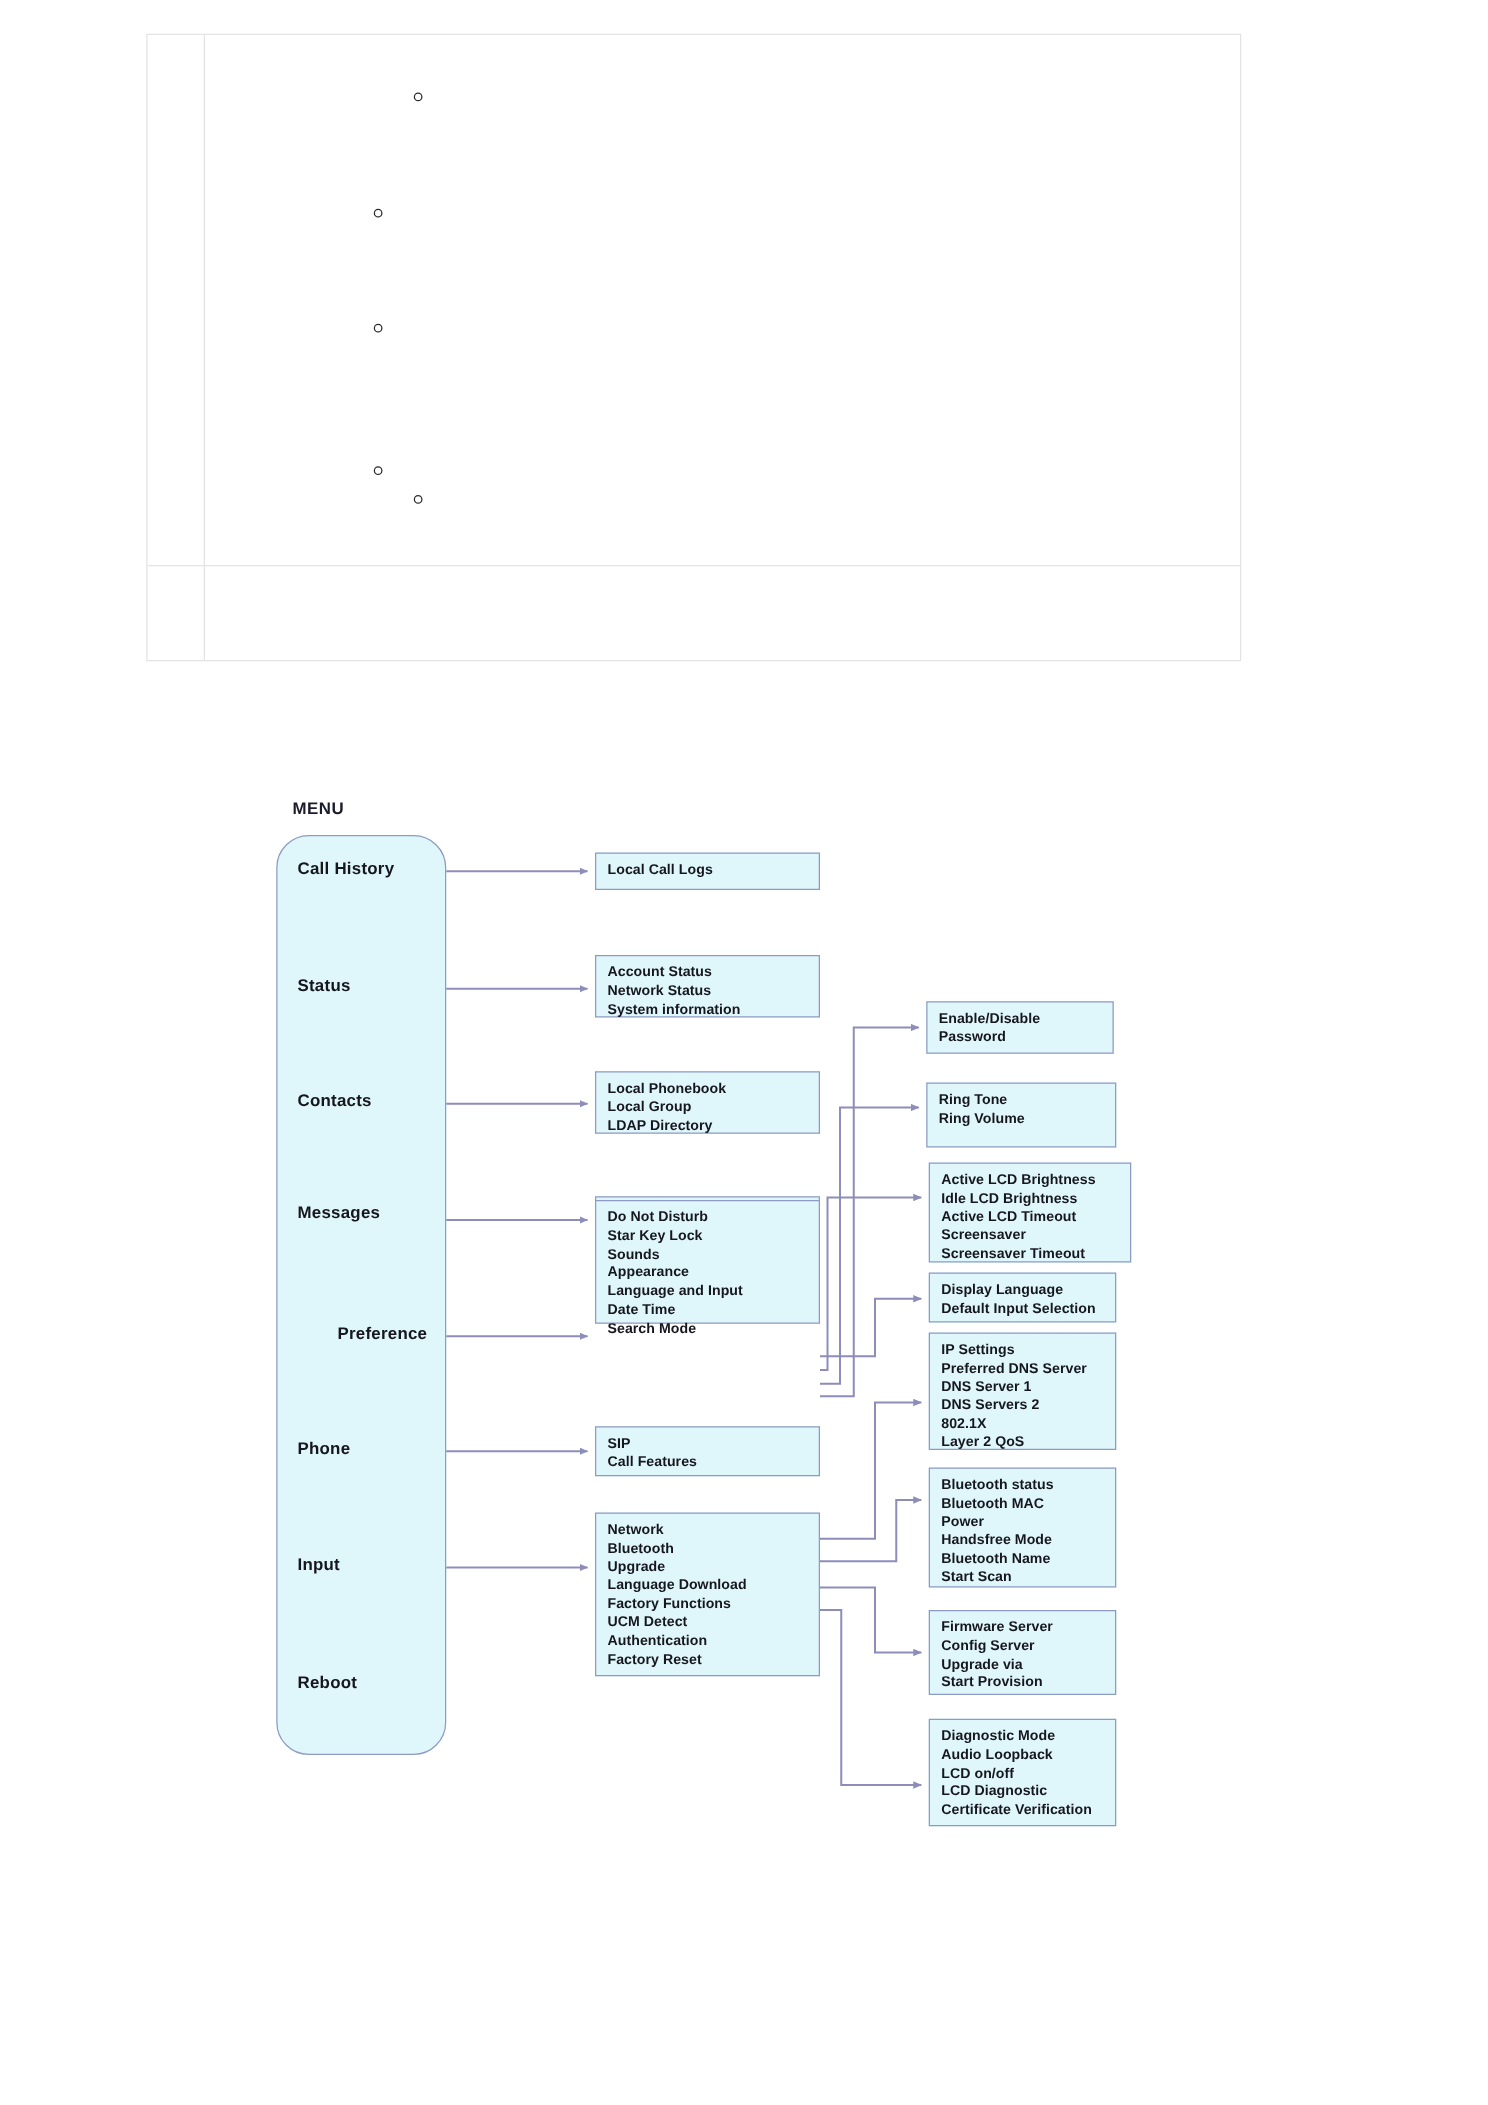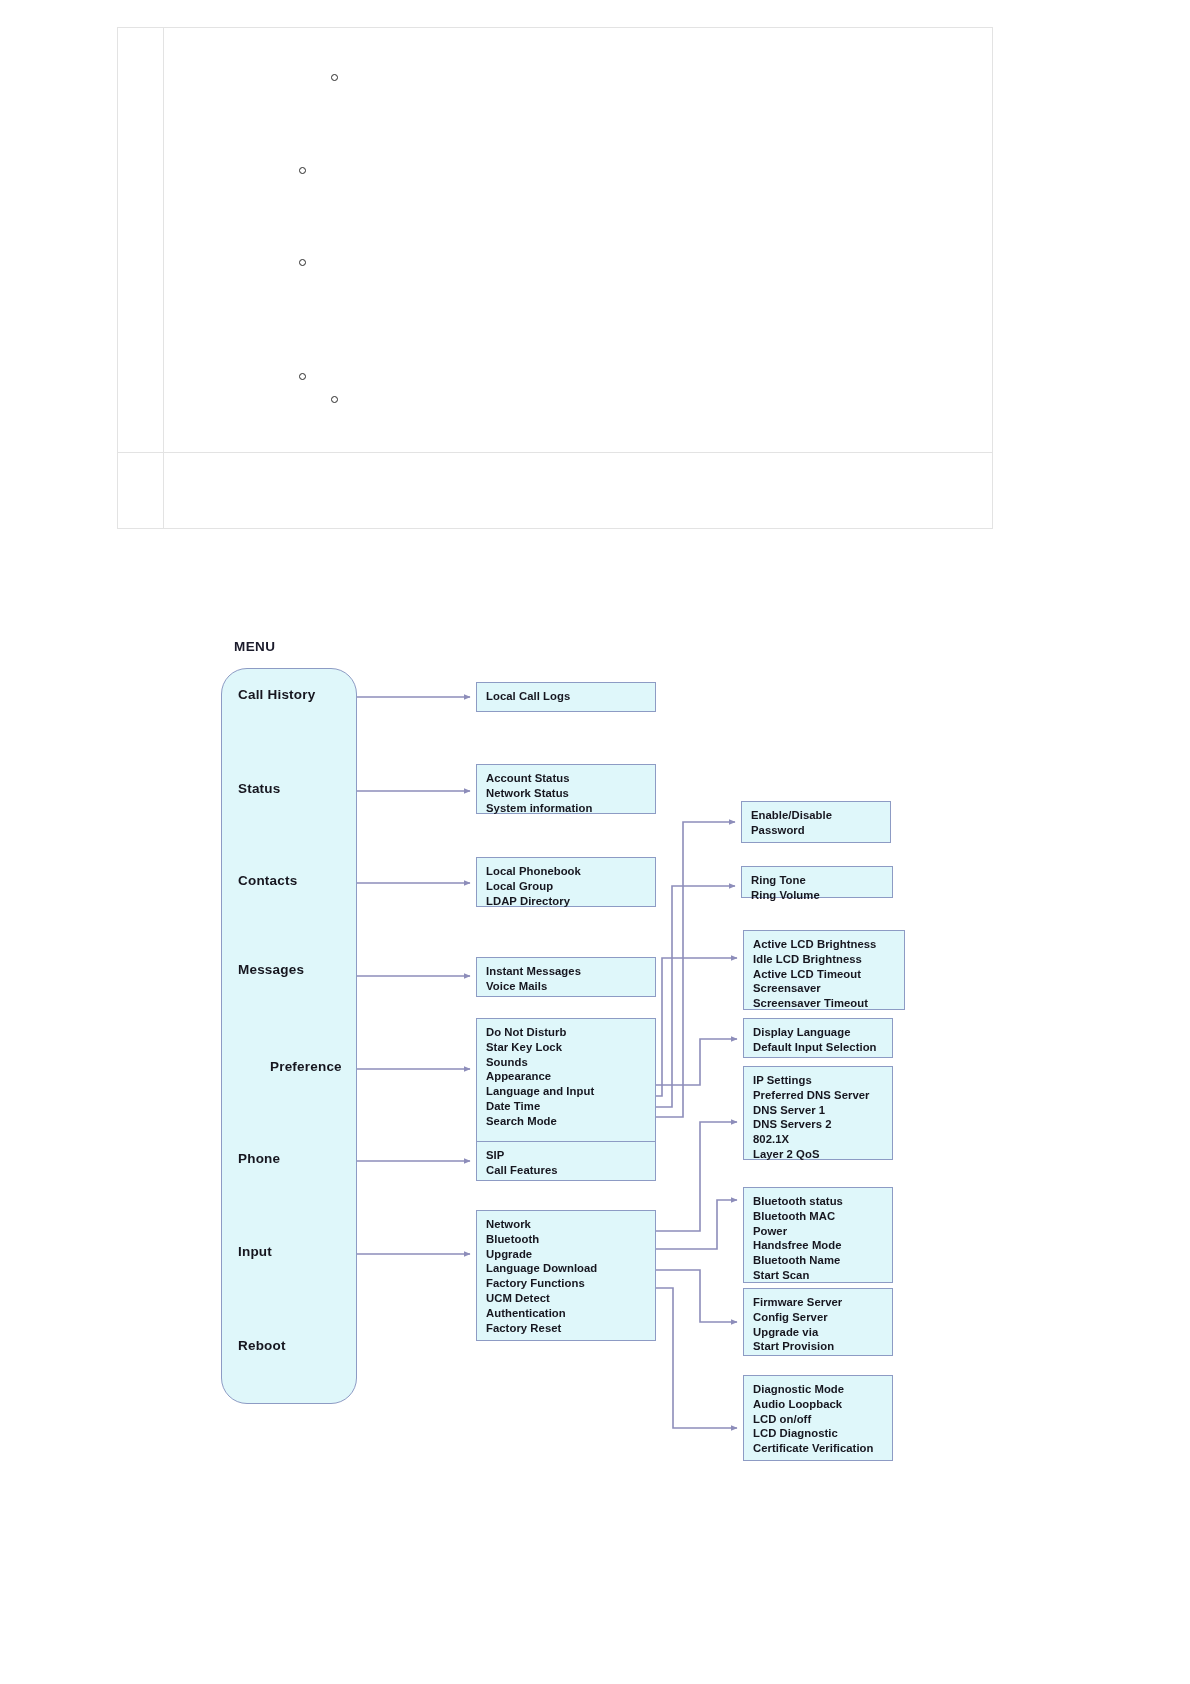--- a/index.html
+++ b/index.html
@@ -191,21 +191,21 @@
       </div>
       <div class="leaf-box" style="left: 476px; top: 857px; width: 180px; height: 50px;">
         <div class="line">Local Phonebook</div>
         <div class="line">Local Group</div>
         <div class="line">LDAP Directory</div>
       </div>
       <div class="leaf-box" style="left: 476px; top: 957px; width: 180px; height: 40px;">
         <div class="line">Instant Messages</div>
         <div class="line">Voice Mails</div>
       </div>
-      <div class="leaf-box" style="left: 476px; top: 1018px; width: 180px; height: 130px;">
+      <div class="leaf-box" style="left: 476px; top: 960px; width: 180px; height: 99px;">
         <div class="line">Do Not Disturb</div>
         <div class="line">Star Key Lock</div>
         <div class="line">Sounds</div>
         <div class="line">Appearance</div>
         <div class="line">Language and Input</div>
         <div class="line">Date Time</div>
         <div class="line">Search Mode</div>
       </div>
       <div class="leaf-box" style="left: 476px; top: 1141px; width: 180px; height: 40px;">
         <div class="line">SIP</div>
@@ -220,21 +220,21 @@
         <div class="line">UCM Detect</div>
         <div class="line">Authentication</div>
         <div class="line">Factory Reset</div>
       </div>
     </div>
   <div id="level3-layer">
       <div class="leaf-box" style="left: 741px; top: 801px; width: 150px; height: 42px;">
         <div class="line">Enable/Disable</div>
         <div class="line">Password</div>
       </div>
-      <div class="leaf-box" style="left: 741px; top: 866px; width: 152px; height: 32px;">
+      <div class="leaf-box" style="left: 741px; top: 866px; width: 152px; height: 52px;">
         <div class="line">Ring Tone</div>
         <div class="line">Ring Volume</div>
       </div>
       <div class="leaf-box" style="left: 743px; top: 930px; width: 162px; height: 80px;">
         <div class="line">Active LCD Brightness</div>
         <div class="line">Idle LCD Brightness</div>
         <div class="line">Active LCD Timeout</div>
         <div class="line">Screensaver</div>
         <div class="line">Screensaver Timeout</div>
       </div>
@@ -243,21 +243,21 @@
         <div class="line">Default Input Selection</div>
       </div>
       <div class="leaf-box" style="left: 743px; top: 1066px; width: 150px; height: 94px;">
         <div class="line">IP Settings</div>
         <div class="line">Preferred DNS Server</div>
         <div class="line">DNS Server 1</div>
         <div class="line">DNS Servers 2</div>
         <div class="line">802.1X</div>
         <div class="line">Layer 2 QoS</div>
       </div>
-      <div class="leaf-box" style="left: 743px; top: 1174px; width: 150px; height: 96px; margin-top: 13px;">
+      <div class="leaf-box" style="left: 743px; top: 1174px; width: 150px; height: 96px;">
         <div class="line">Bluetooth status</div>
         <div class="line">Bluetooth MAC</div>
         <div class="line">Power</div>
         <div class="line">Handsfree Mode</div>
         <div class="line">Bluetooth Name</div>
         <div class="line">Start Scan</div>
       </div>
       <div class="leaf-box" style="left: 743px; top: 1288px; width: 150px; height: 68px;">
         <div class="line">Firmware Server</div>
         <div class="line">Config Server</div>

